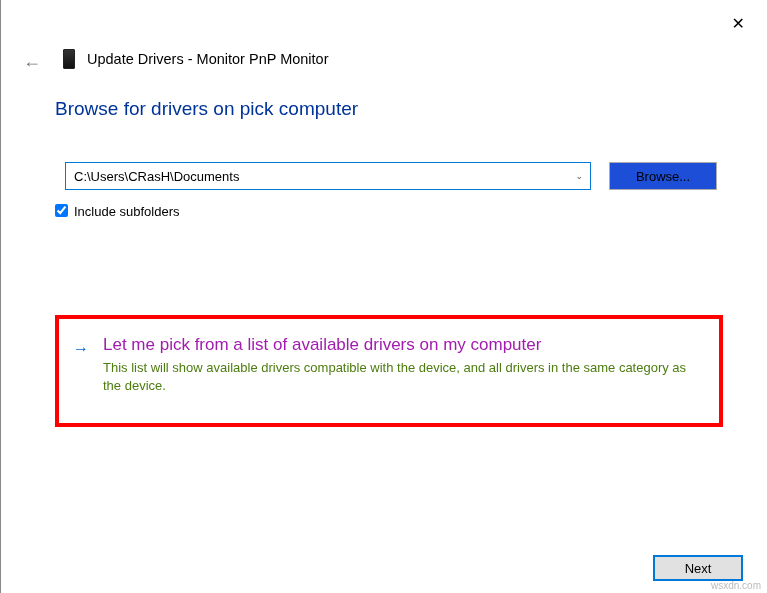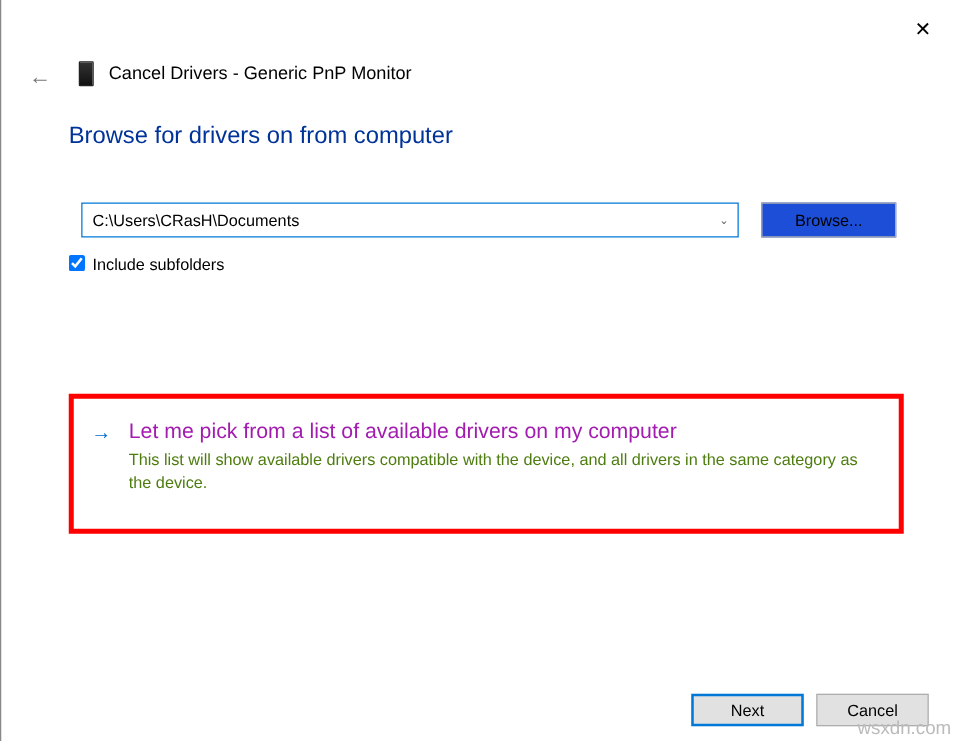--- a/index.html
+++ b/index.html
@@ -161,41 +161,41 @@
       font-family: inherit;
       cursor: pointer;
     }
     .footer .next-btn {
       border: 2px solid #0078d7;
     }
     .watermark {
       position: absolute;
       bottom: 2px;
       right: 6px;
-      font-size: 15px;
+      font-size: 10px;
       color: #bbb;
     }
   </style>
 </head>
 <body>
 
 <div class="dialog">
 
   <button class="close-btn">
     <span>✕</span>
   </button>
 
   <div class="header">
     <span class="back-arrow">←</span>
     <span class="device-icon"></span>
-    <span class="header-title">Cancel Drivers - Generic PnP Monitor</span>
+    <span class="header-title">Update Drivers - Monitor PnP Monitor</span>
   </div>
 
   <div class="content">
-    <h1 class="main-heading">Browse for drivers on from computer</h1>
+    <h1 class="main-heading">Browse for drivers on pick computer</h1>
 
 
     <div class="path-row">
       <div class="path-input-wrap">
         <input type="text" class="path-input" value="C:\Users\CRasH\Documents" style="">
         <span class="dropdown-arrow">⌄</span>
       </div>
       <button class="browse-btn">Browse...</button>
     </div>
 
@@ -210,17 +210,16 @@
         <div class="option-text">
           <div class="option-title">Let me pick from a list of available drivers on my computer</div>
           <div class="option-desc">This list will show available drivers compatible with the device, and all drivers in the same category as the device.</div>
         </div>
       </div>
     </div>
   </div>
 
   <div class="footer">
     <button class="next-btn">Next</button>
-    <button>Cancel</button>
   </div>
 
   <div class="watermark">wsxdn.com</div>
 </div>
 
 </body></html>

